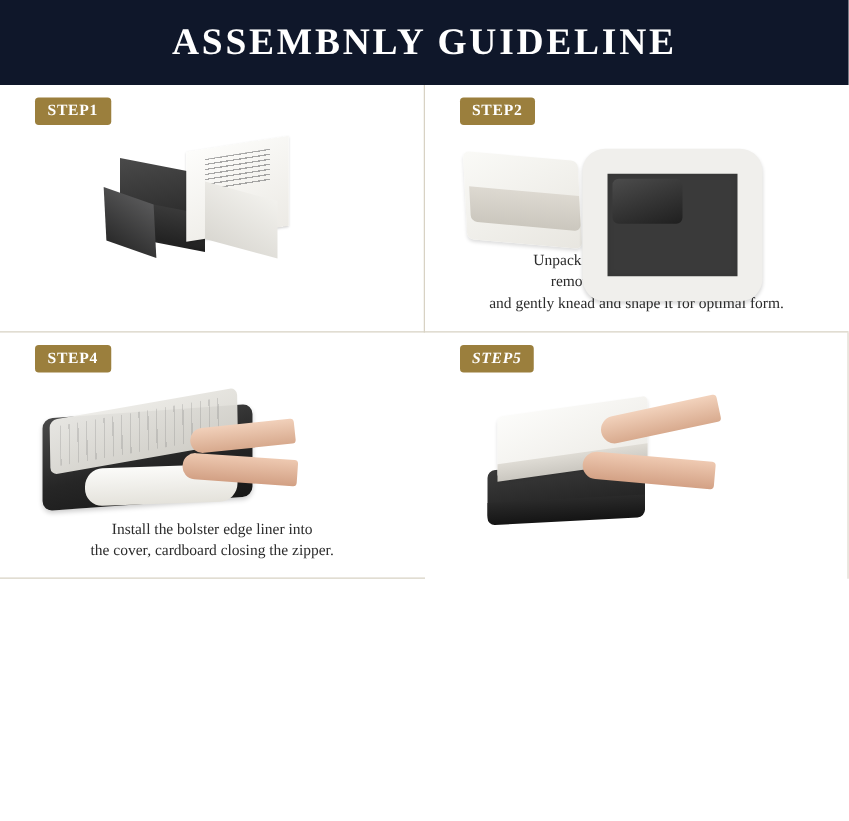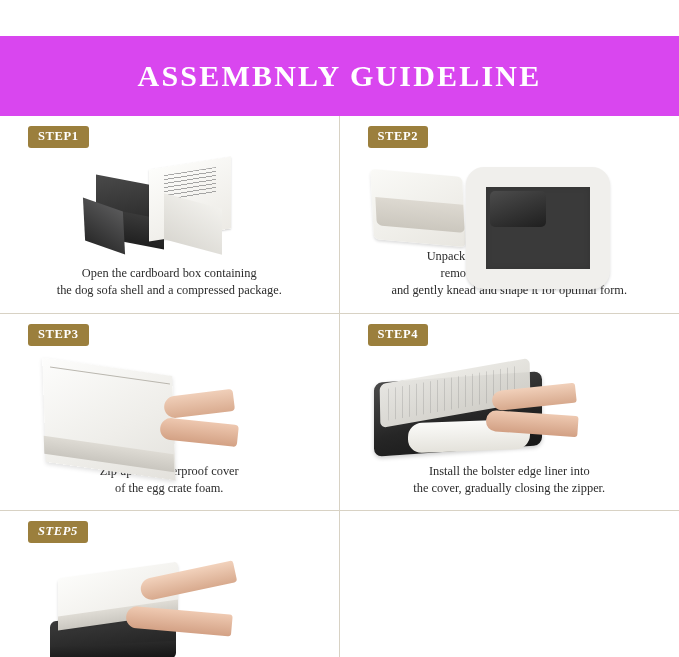--- a/index.html
+++ b/index.html
@@ -16,26 +16,25 @@
 
   .page {
     position: relative;
     width: 679px;
     height: 657px;
     background: #ffffff;
   }
 
   
   .header {
-    height: 80px;
-    background: #d946ef;
+    height: 68px;
+    background: #0f172a;
     display: flex;
     align-items: center;
     justify-content: center;
-    margin-top: 36px;
   }
   .header-title {
     color: #ffffff;
     font-family: "Liberation Serif", serif;
     font-size: 30px;
     font-weight: bold;
     letter-spacing: 2.2px;
   }
 
   
@@ -314,68 +313,52 @@
       <div class="art">
         <div class="stage">
           <div class="obj s1-boxdark"></div>
           <div class="obj s1-boxside"></div>
           <div class="obj s1-flapL"></div>
           <div class="obj s1-paper"></div>
           <div class="obj s1-lines"></div>
           <div class="obj s1-flapR"></div>
         </div>
       </div>
-      <div class="caption">Open the cardboard box containing
-the dog sofa shell and a compressed package.</div>
     </div>
 
     <div class="cell">
       <div class="badge">STEP2</div>
       <div class="art">
         <div class="stage">
           <div class="obj s2-slab"></div>
           <div class="obj s2-slab2"></div>
           <div class="obj s2-ring"></div>
           <div class="obj s2-ringinner"></div>
         </div>
       </div>
       <div class="caption">Unpack the compressed package,
 remove the dog sofa filling,
 and gently knead and shape it for optimal form.</div>
     </div>
 
-    <div class="cell left">
-      <div class="badge">STEP3</div>
-      <div class="art">
-        <div class="stage">
-          <div class="obj s3-foam"></div>
-          <div class="obj s3-foam-edge"></div>
-          <div class="obj s3-zip"></div>
-          <div class="obj s3-hand1"></div>
-          <div class="obj s3-hand2"></div>
-        </div>
-      </div>
-      <div class="caption">Zip up the waterproof cover
-of the egg crate foam.</div>
-    </div>
 
     <div class="cell">
       <div class="badge">STEP4</div>
       <div class="art">
         <div class="stage">
           <div class="obj s4-cover"></div>
           <div class="obj s4-liner"></div>
           <div class="obj s4-lid"></div>
           <div class="obj s4-lidmesh"></div>
           <div class="obj s4-hand1"></div>
           <div class="obj s4-hand2"></div>
         </div>
       </div>
       <div class="caption">Install the bolster edge liner into
-the cover, gradually closing the zipper.</div>
+the cover, cardboard closing the zipper.</div>
     </div>
 
     <div class="cell left row3">
       <div class="badge">STEP5</div>
       <div class="art">
         <div class="stage">
           <div class="obj s5-base"></div>
           <div class="obj s5-basefront"></div>
           <div class="obj s5-foam"></div>
           <div class="obj s5-foamside"></div>

